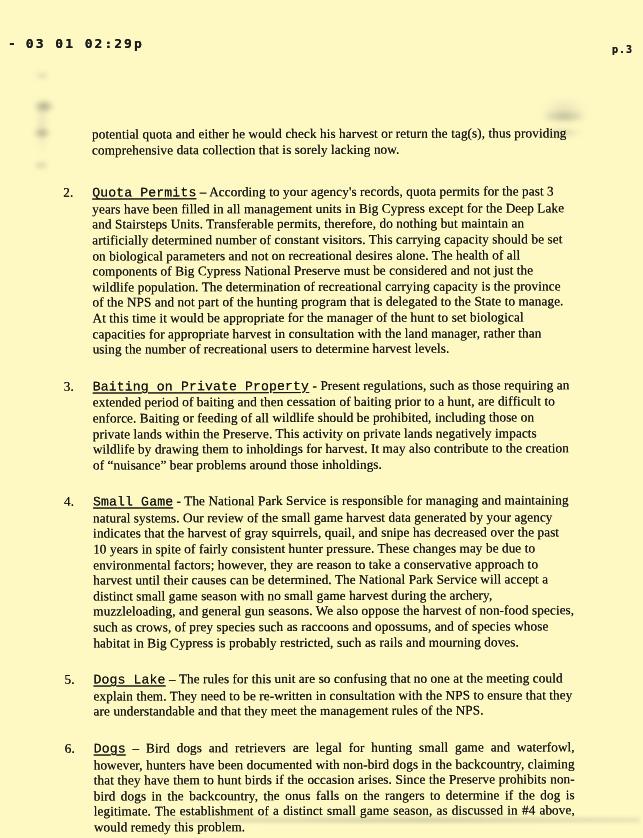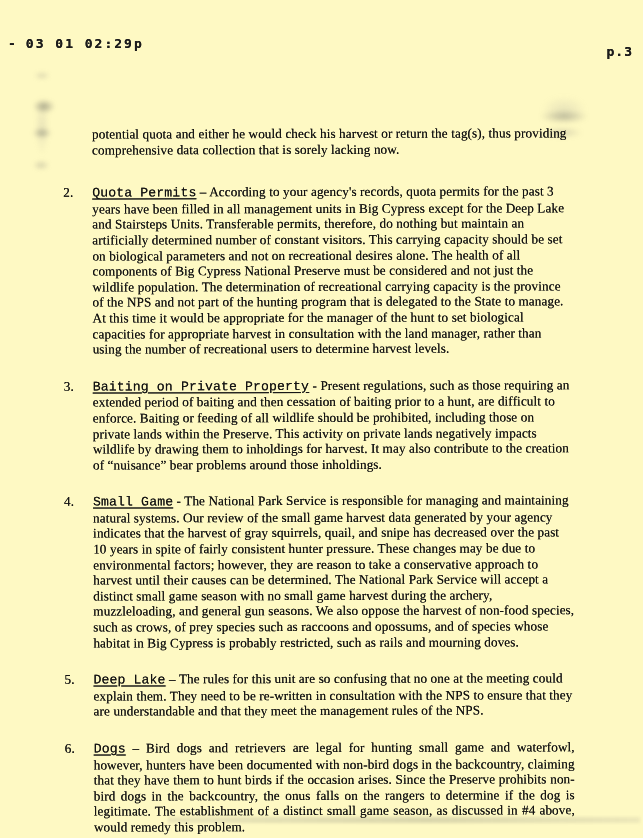--- a/index.html
+++ b/index.html
@@ -28,21 +28,21 @@
     font-size: 13px;
     letter-spacing: 2px;
     color: #1c1c1c;
     text-shadow: 0 0 0.6px #1c1c1c;
   }
   .fax-stamp .dash { margin-right: 10px; letter-spacing: 0; }
   .fax-page-num {
     position: absolute; right: 0; top: 8px;
     font-family: "DejaVu Sans Mono", "Liberation Mono", monospace;
     font-weight: bold;
-    font-size: 13px;
+    font-size: 10px;
     letter-spacing: 1px;
     color: #1c1c1c;
     text-shadow: 0 0 0.6px #1c1c1c;
   }
 
   
   .smudge-left {
     position: absolute; left: 22px; top: 56px;
     width: 40px; height: 140px;
     background:
@@ -134,21 +134,21 @@
       <div class="item-text"><span class="title">Baiting on Private Property</span><span> - </span><span>Present regulations, such as those requiring an extended period of baiting and then cessation of baiting prior to a hunt, are difficult to enforce. Baiting or feeding of all wildlife should be prohibited, including those on private lands within the Preserve. This activity on private lands negatively impacts wildlife by drawing them to inholdings for harvest.  It may also contribute to the creation of “nuisance” bear problems around those inholdings.</span></div>
     </div>
 
     <div class="item">
       <span class="num">4.</span>
       <div class="item-text"><span class="title">Small Game</span><span> - </span><span>The National Park Service is responsible for managing and maintaining natural systems.  Our review of the small game harvest data generated by your agency indicates that the harvest of gray squirrels, quail, and snipe has decreased over the past 10 years in spite of fairly consistent hunter pressure.  These changes may be due to environmental factors; however, they are reason to take a conservative approach to harvest until their causes can be determined.  The National Park Service will accept a distinct small game season with no small game harvest during the archery, muzzleloading, and general gun seasons.  We also oppose the harvest of non-food species, such as crows, of prey species such as raccoons and opossums, and of species whose habitat in Big Cypress is probably restricted, such as rails and mourning doves.</span></div>
     </div>
 
     <div class="item">
       <span class="num">5.</span>
-      <div class="item-text"><span class="title">Deep Lake</span><span> – </span><span>The rules for this unit are so confusing that no one at the meeting could explain them.  They need to be re-written in consultation with the NPS to ensure that they are understandable and that they meet the management rules of the NPS.</span></div>
+      <div class="item-text"><span class="title">Dogs Lake</span><span> – </span><span>The rules for this unit are so confusing that no one at the meeting could explain them.  They need to be re-written in consultation with the NPS to ensure that they are understandable and that they meet the management rules of the NPS.</span></div>
     </div>
 
     <div class="item">
       <span class="num">6.</span>
       <div class="item-text"><span class="title">Dogs</span><span> – </span><span>Bird dogs and retrievers are legal for hunting small game and waterfowl, however, hunters have been documented with non-bird dogs in the backcountry, claiming that they have them to hunt birds if the occasion arises. Since the Preserve prohibits non-bird dogs in the backcountry, the onus falls on the rangers to determine if the dog is legitimate. The establishment of a distinct small game season, as discussed in #4 above, would remedy this problem.</span></div>
     </div>
 
   </div>
 </div>
 

